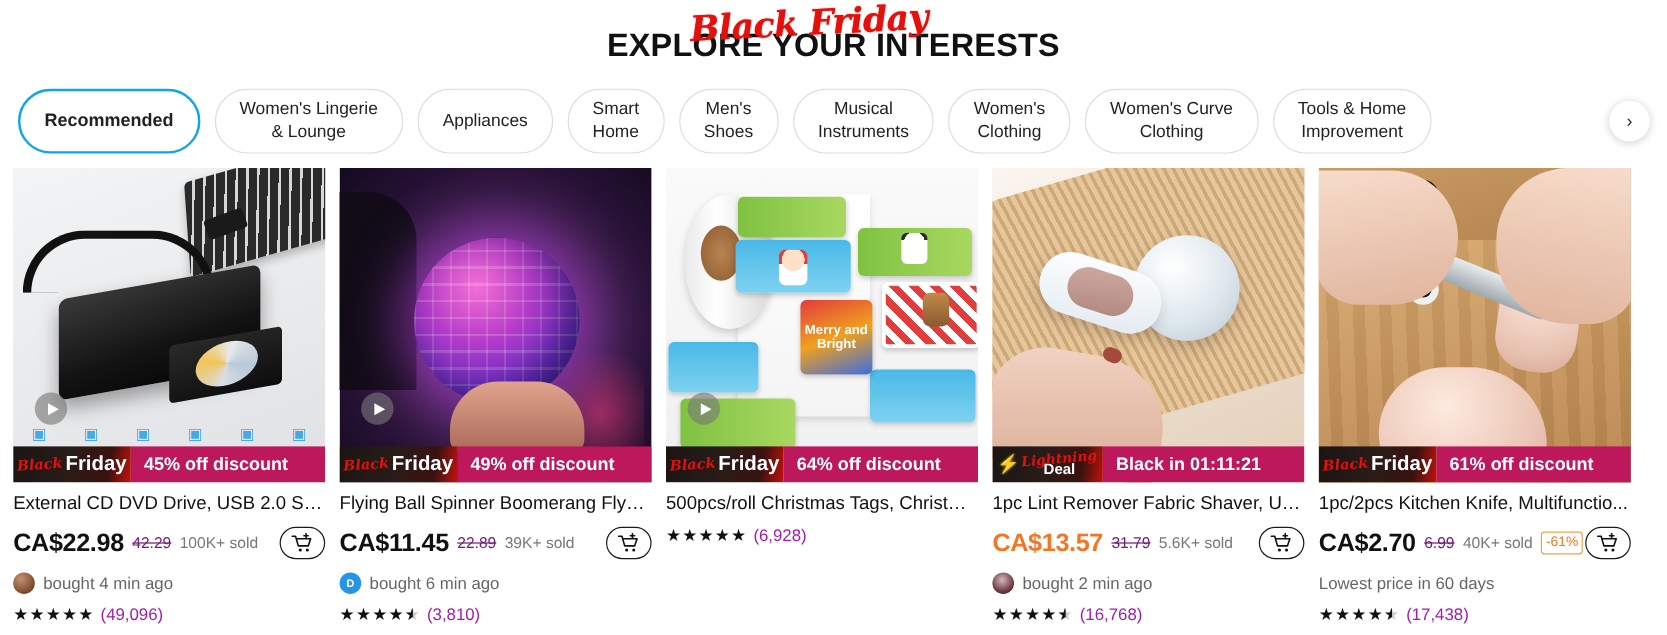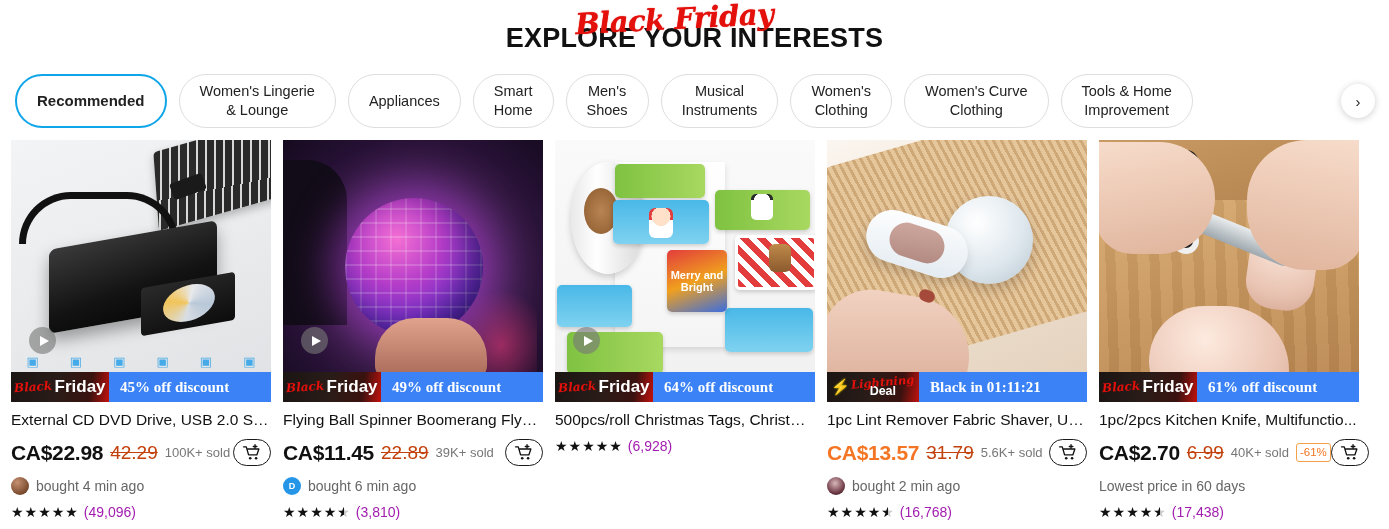--- a/index.html
+++ b/index.html
@@ -154,28 +154,27 @@
     transform: rotate(-4deg);
     margin-right: 2px;
   }
   .bf-badge-bold {
     font-size: 17px;
     font-weight: bold;
     color: #fff;
   }
   .banner-right {
     flex: 1;
-    background: #3b82f6;
+    background: #be185d;
     display: flex;
     align-items: center;
     padding-left: 11px;
     color: #fff;
     font-size: 15px;
     font-weight: bold;
-    font-family: Liberation Serif, serif;
   }
   .banner-left.lightning { width: 92px; flex-direction: row; }
   .lt-bolt { color: #e3100b; font-size: 15px; margin-right: 1px; text-shadow:0 0 2px #ff0; }
   .lt-stack { display: flex; flex-direction: column; align-items: center; line-height: 0.95; }
   .lt-script {
     font-family: "DejaVu Serif", serif;
     font-style: italic; font-weight: bold;
     font-size: 11.5px; color: #e3100b;
     transform: rotate(-5deg);
   }
@@ -198,22 +197,22 @@
     height: 30px;
   }
   .price {
     font-size: 21px;
     font-weight: bold;
     color: #111;
     letter-spacing: -0.3px;
   }
   .price.orange { color: #f47523; }
   .old-price {
-    font-size: 19px;
-    color: #c2410c;
+    font-size: 13px;
+    color: #701a75;
     text-decoration: line-through;
     margin-left: 7px;
   }
   .sold {
     font-size: 13px;
     color: #777;
     margin-left: 7px;
     white-space: nowrap;
   }
   .disc-badge {

